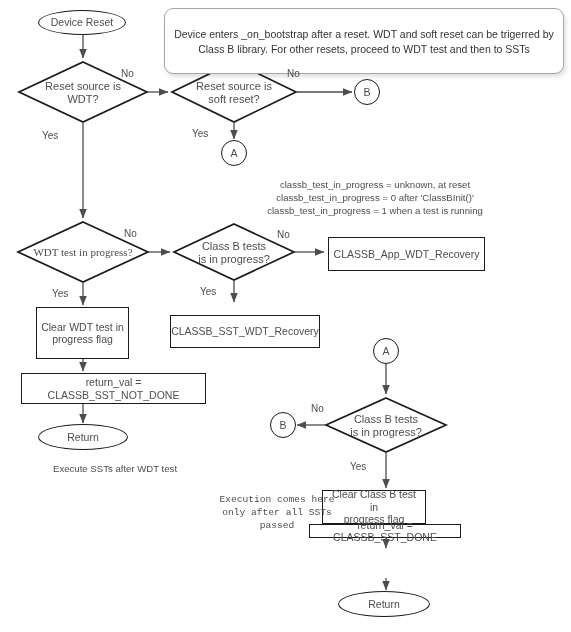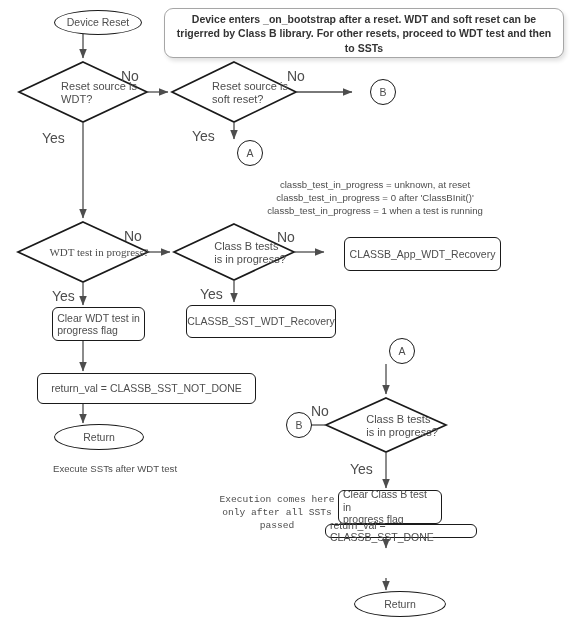--- a/index.html
+++ b/index.html
@@ -23,35 +23,35 @@
     left: 0; top: 0;
     width: 571px; height: 632px;
     pointer-events: none;
   }
   .node {
     position: absolute;
     box-sizing: border-box;
     display: flex;
     align-items: center;
     justify-content: center;
+    text-align: center;
     line-height: 1.18;
     color: #4d4d4d;
     background: #ffffff;
-    margin-left: 16px;
   }
   
   .terminator {
     border: 1.6px solid #1a1a1a;
     border-radius: 50%;
     font-size: 10.5px;
   }
   
   .process {
     border: 1.6px solid #1a1a1a;
-    border-radius: 6px;
+    border-radius: 0;
     font-size: 10.5px;
     padding: 2px 4px;
   }
   
   .connector {
     border: 1.6px solid #1a1a1a;
     border-radius: 50%;
     font-size: 10.5px;
   }
   
@@ -86,21 +86,21 @@
   .caption {
     position: absolute;
     font-size: 9.6px;
     color: #4d4d4d;
     line-height: 1.38;
     white-space: pre-line;
     padding-left: 29px;
   }
   .edge-label {
     position: absolute;
-    font-size: 14px;
+    font-size: 10px;
     color: #4d4d4d;
     background: transparent;
   }
 </style>
 </head>
 <body>
 
 <div id="canvas">
 
   <svg id="edges" viewBox="0 0 571 632" xmlns="http://www.w3.org/2000/svg">
@@ -149,47 +149,47 @@
 
     <line x1="326" y1="425" x2="297" y2="425" stroke="#4d4d4d" stroke-width="1.3" marker-end="url(#arrow)"></line>
 
     <line x1="386" y1="452" x2="386" y2="488" stroke="#4d4d4d" stroke-width="1.3" marker-end="url(#arrow)"></line>
 
     <line x1="386" y1="524" x2="386" y2="548" stroke="#4d4d4d" stroke-width="1.3" marker-end="url(#arrow)"></line>
 
     <line x1="386" y1="578" x2="386" y2="590" stroke="#4d4d4d" stroke-width="1.3" marker-end="url(#arrow)"></line>
   </svg>
 
-  <div class="note" style="left:164px; top:8px; width:400px; height:50px;font-weight:bold;">Device enters _on_bootstrap after a reset. WDT and soft reset can be trigerred by Class B library. For other resets, proceed to WDT test and then to SSTs</div>
+  <div class="note" style="left:164px; top:8px; width:400px; height:66px;">Device enters _on_bootstrap after a reset. WDT and soft reset can be trigerred by Class B library. For other resets, proceed to WDT test and then to SSTs</div>
 
   <div class="node terminator" style="left:38px; top:10px; width:88px; height:25px;">Device Reset</div>
 
   <div class="node decision" style="left:24px; top:80px; width:118px; height:26px; white-space:pre-line;">Reset source is
 WDT?</div>
 
   <div class="node decision" style="left:178px; top:80px; width:112px; height:26px; white-space:pre-line;">Reset source is
 soft reset?</div>
 
   <div class="node connector" style="left:354px; top:79px; width:26px; height:26px;">B</div>
 
   <div class="node connector" style="left:221px; top:140px; width:26px; height:26px;">A</div>
 
   <div class="node decision" style="left:20px; top:245px; width:126px; height:15px;font-family:Liberation Serif, serif;">WDT test in progress?</div>
 
   <div class="node decision" style="left:180px; top:240px; width:108px; height:26px; white-space:pre-line;">Class B tests
 is in progress?</div>
 
   <div class="node process" style="left:328px; top:237px; width:157px; height:34px;">CLASSB_App_WDT_Recovery</div>
 
-  <div class="node process" style="left:170px; top:305px; width:150px; height:33px;">CLASSB_SST_WDT_Recovery</div>
-
-  <div class="node process" style="left:36px; top:307px; width:93px; height:34px; white-space:pre-line;">Clear WDT test in
+  <div class="node process" style="left:170px; top:315px; width:150px; height:33px;">CLASSB_SST_WDT_Recovery</div>
+
+  <div class="node process" style="left:36px; top:307px; width:93px; height:52px; white-space:pre-line;">Clear WDT test in
 progress flag</div>
 
-  <div class="node process" style="left:21px; top:373px; width:219px; height:31px;">return_val = CLASSB_SST_NOT_DONE</div>
+  <div class="node process" style="left:21px; top:373px; width:185px; height:31px;">return_val = CLASSB_SST_NOT_DONE</div>
 
   <div class="node terminator" style="left:38px; top:424px; width:90px; height:26px;">Return</div>
 
   <div class="node connector" style="left:373px; top:338px; width:26px; height:26px;">A</div>
 
   <div class="node decision" style="left:332px; top:413px; width:108px; height:26px; white-space:pre-line;">Class B tests
 is in progress?</div>
 
   <div class="node connector" style="left:270px; top:412px; width:26px; height:26px;">B</div>
 

